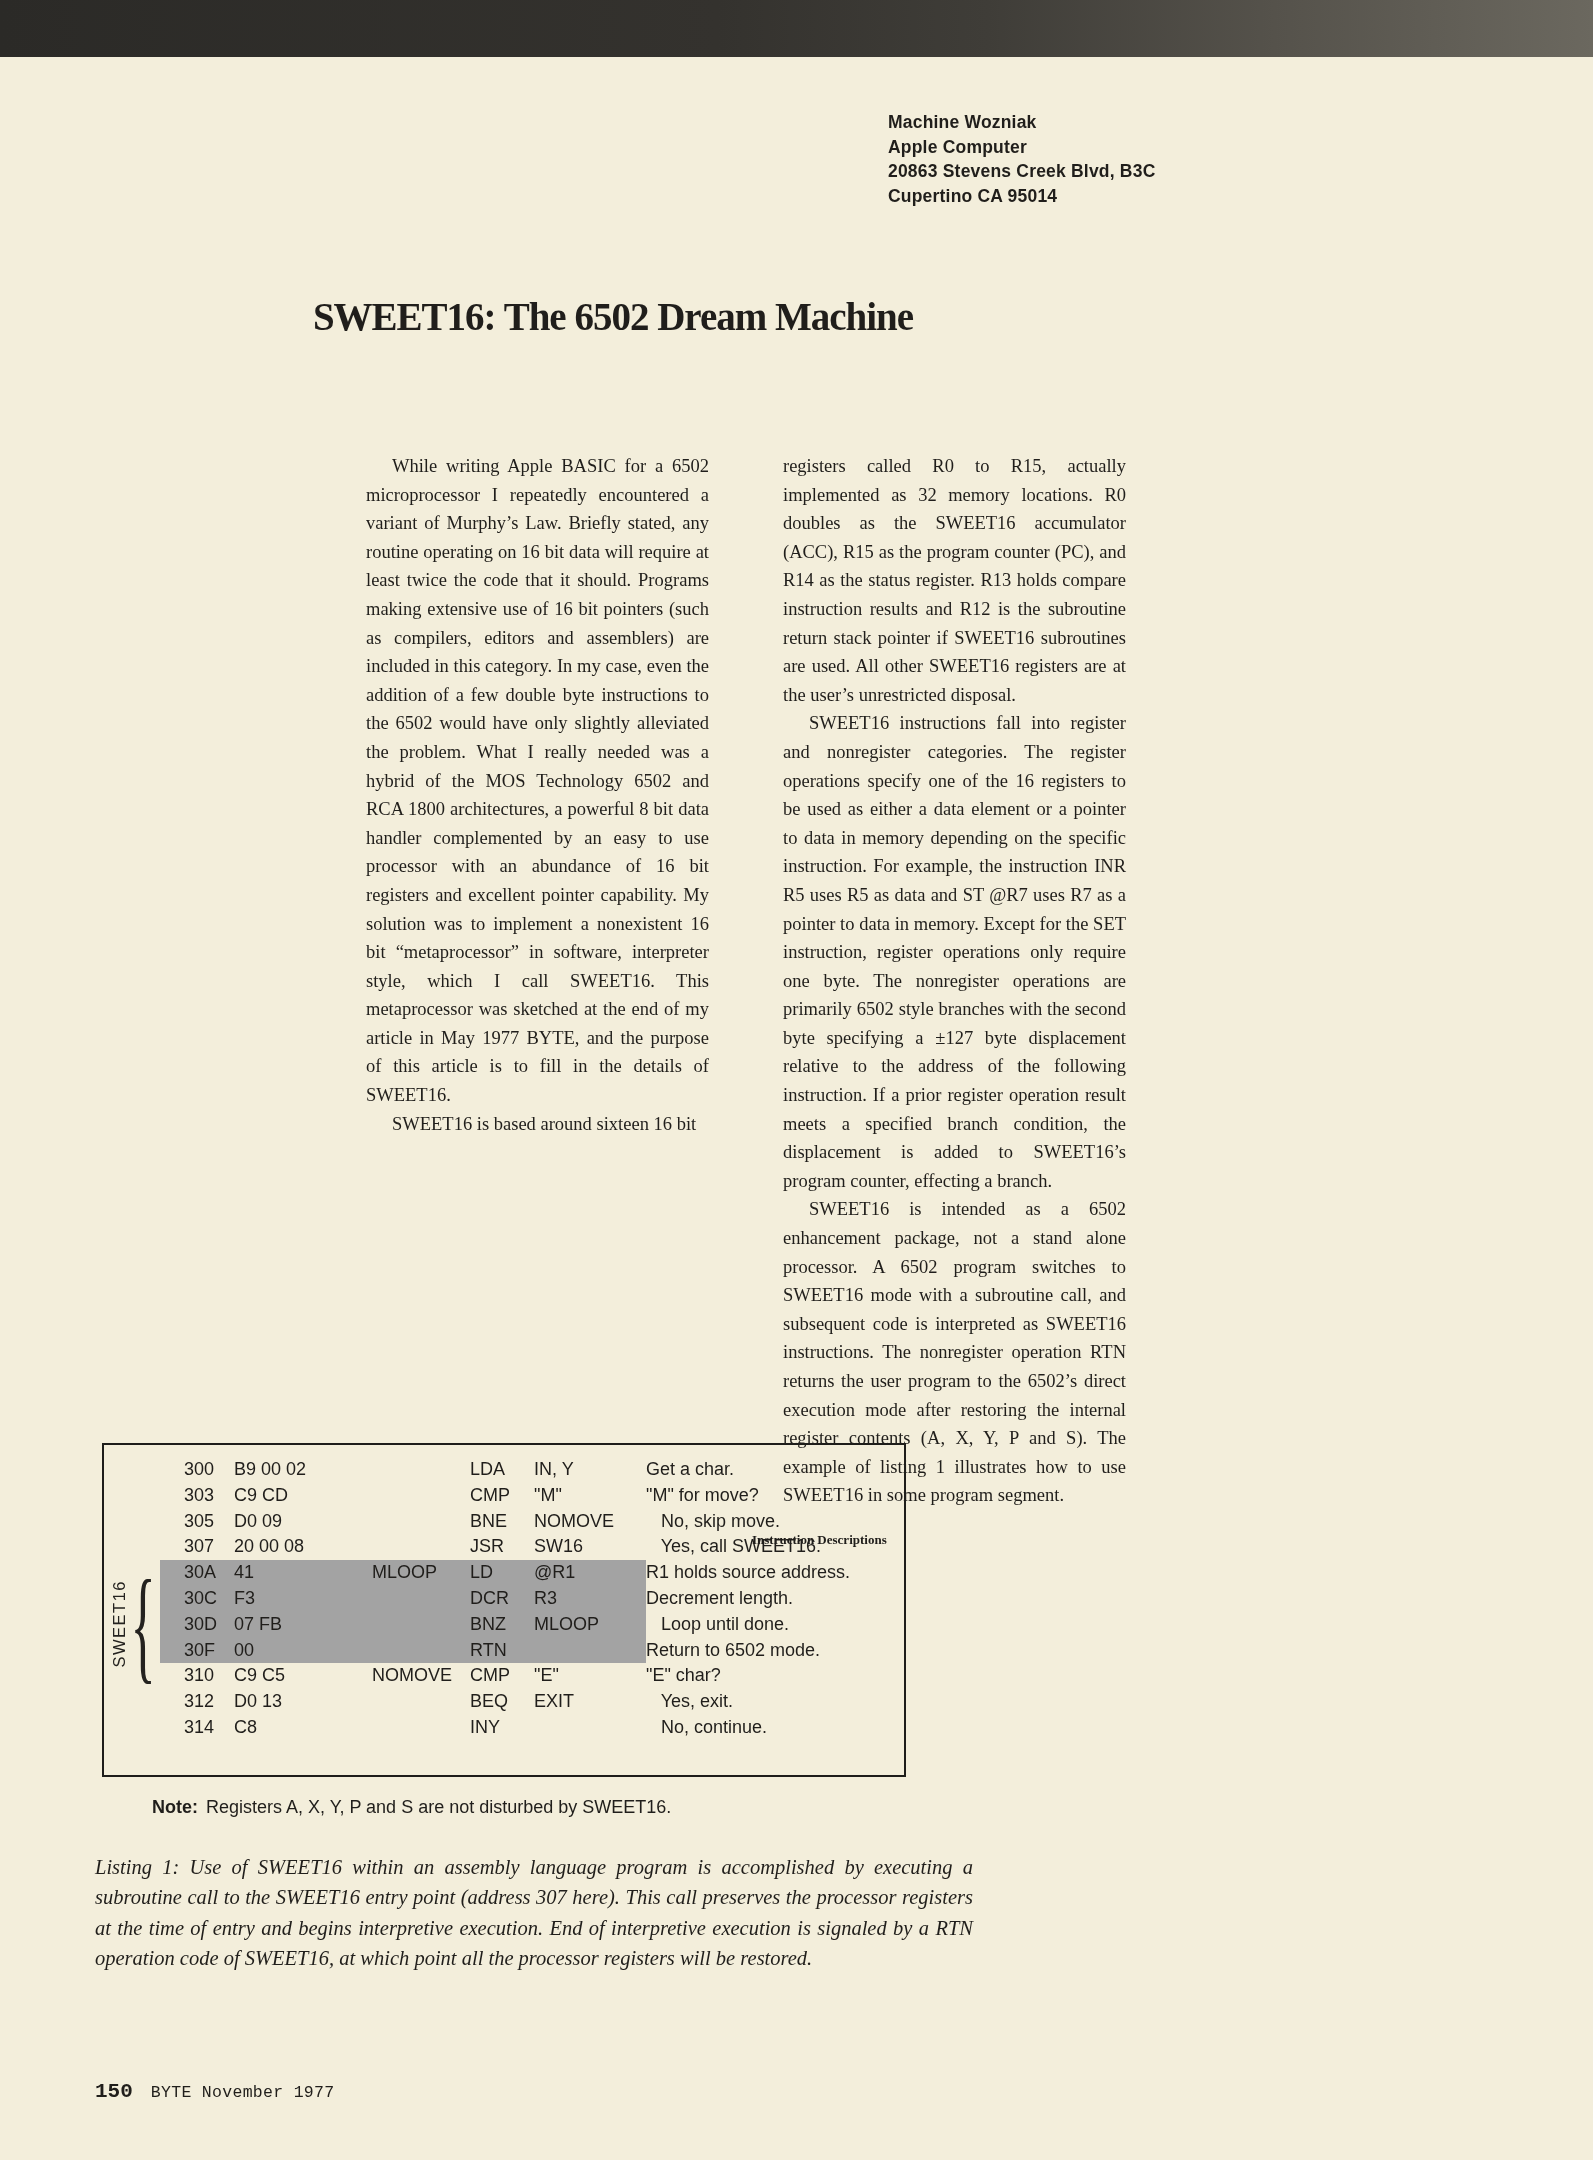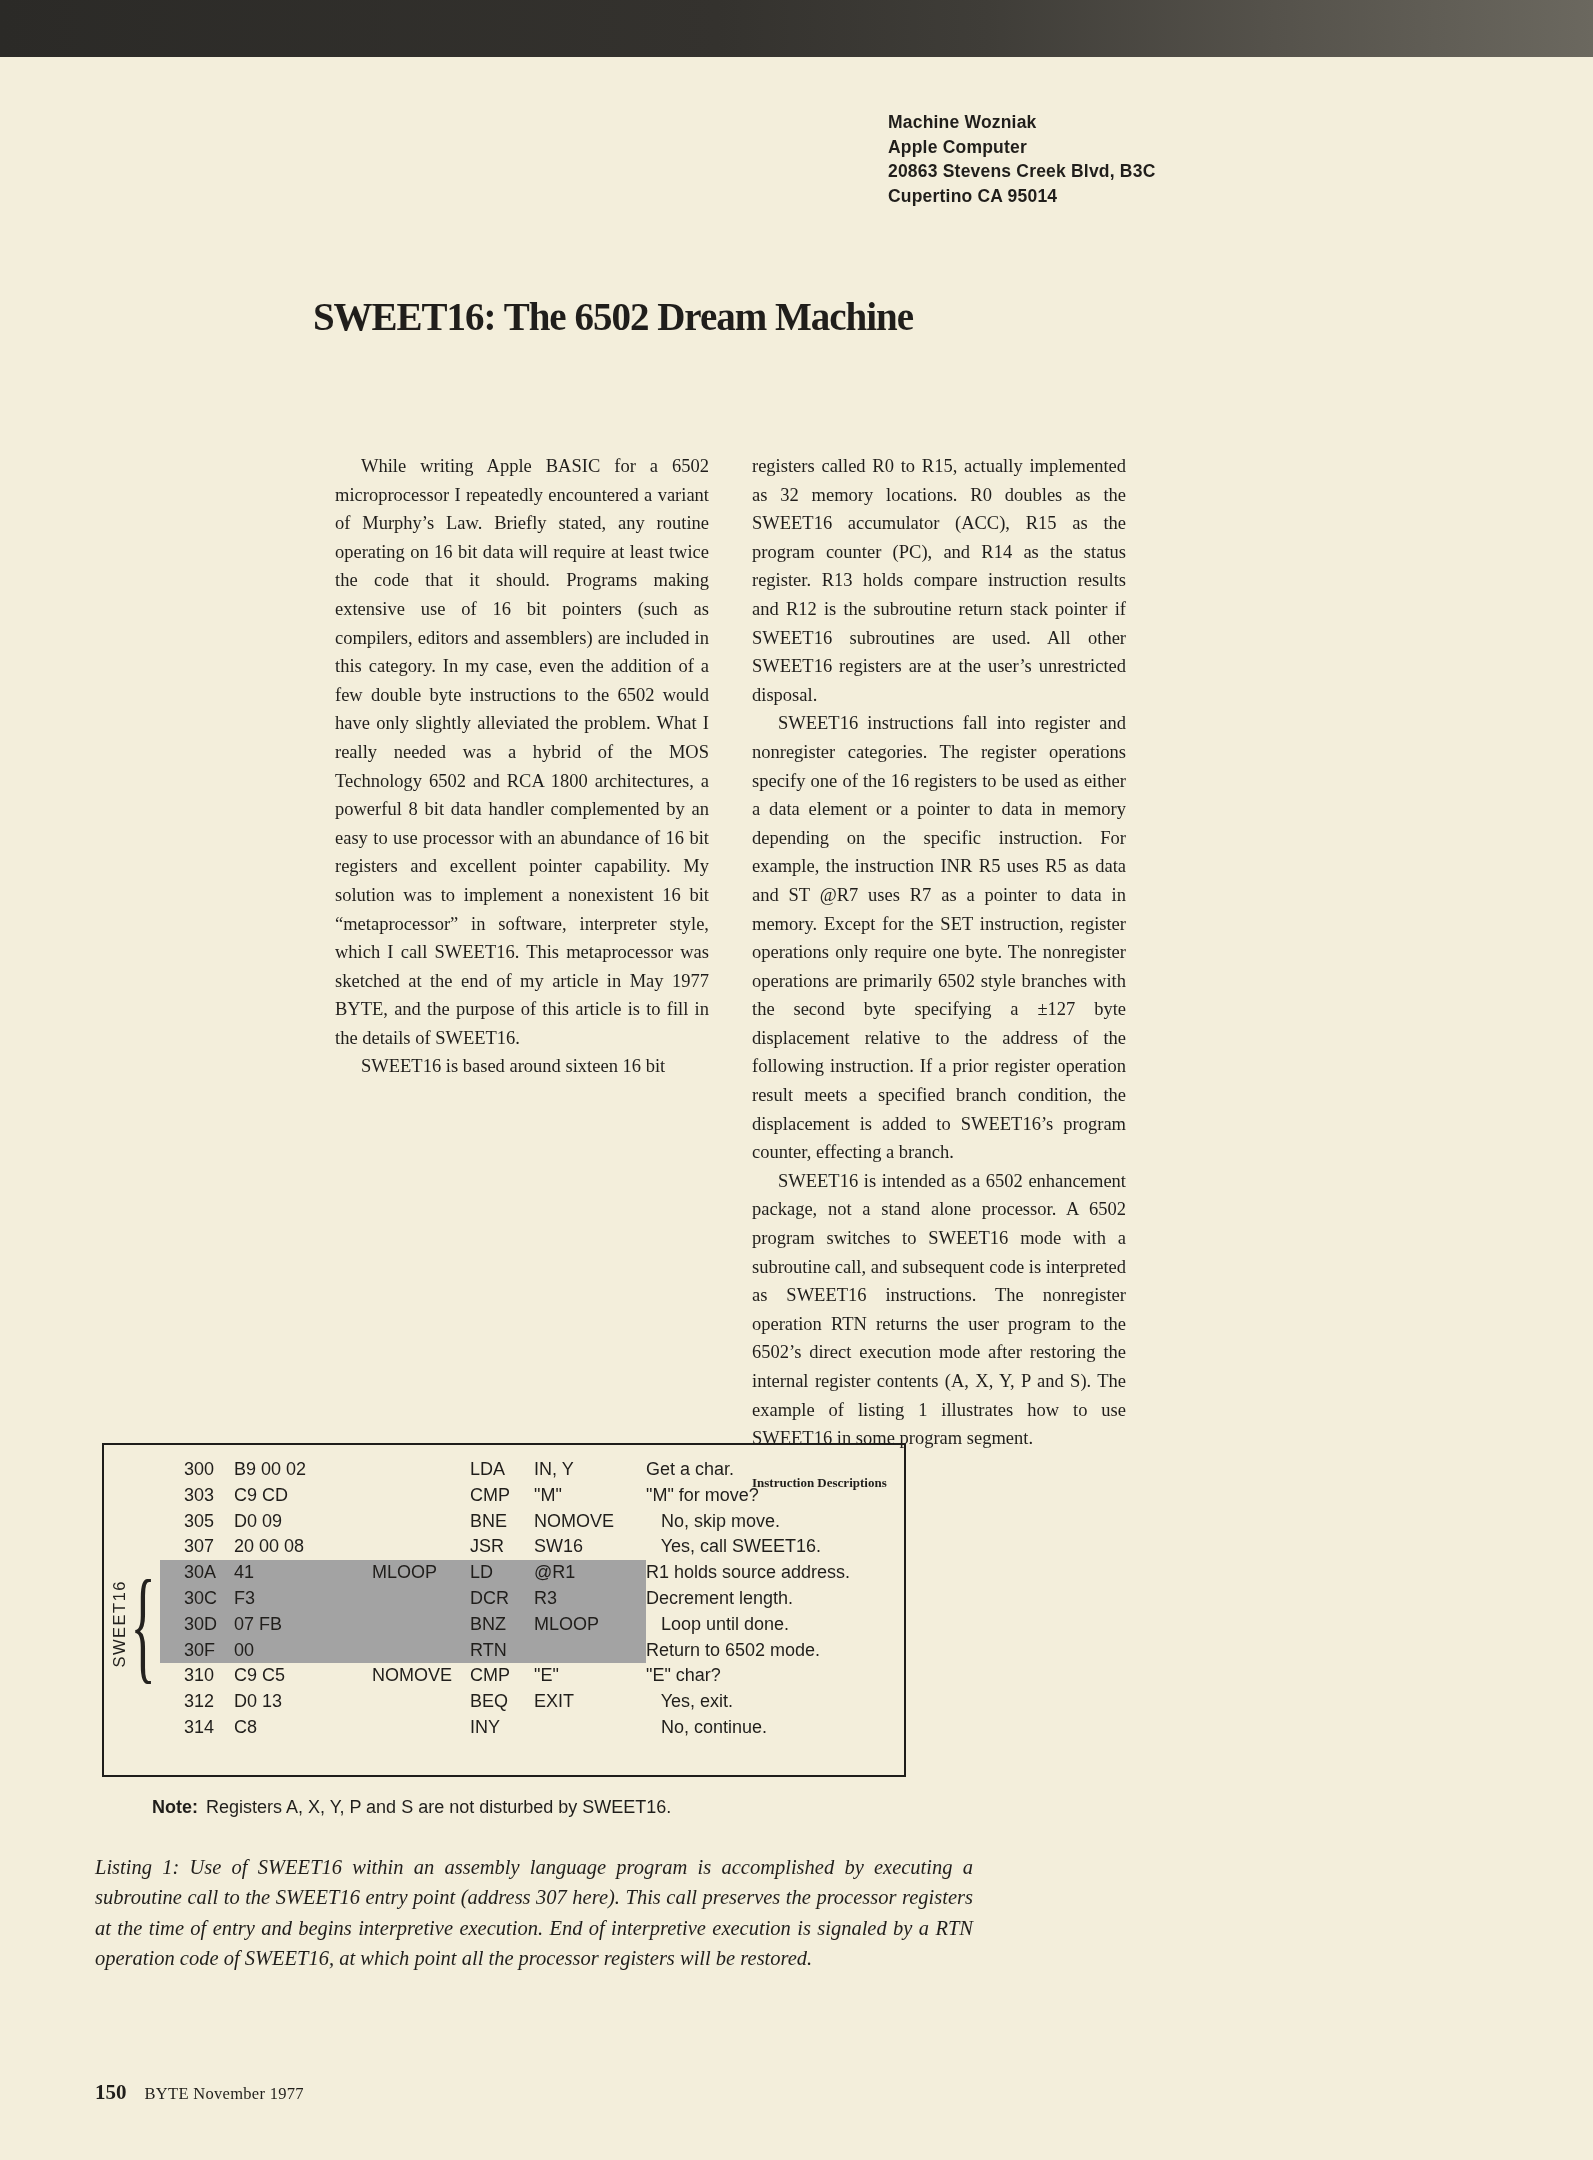--- a/index.html
+++ b/index.html
@@ -30,21 +30,21 @@
     font-weight:bold; font-size:39px; letter-spacing:-1px;
     white-space:nowrap;
   }
 
   .col {
     position:absolute; top:452px; width:374px;
     font-size:18.5px; line-height:28.6px; text-align:justify;
   }
   .col-left  { left:335px; }
   .col-right { left:752px; }
-  .col p { text-indent:26px; }
+  .col p { text-indent:26px;margin-left:31px; }
   .col p.cont { text-indent:0; }
   .col-heading {
     font-weight:bold; font-size:13px; text-indent:0;
     margin-top:16px; margin-bottom:10px; text-align:left;
   }
 
   .listing-box {
     position:absolute; left:102px; top:1443px; width:804px; height:334px;
     border:2px solid #1e1d1a;
   }
@@ -84,21 +84,21 @@
   .note-line .note-label { font-weight:bold; margin-right:8px; }
 
   .caption {
     position:absolute; left:95px; top:1852px; width:878px;
     font-style:italic; font-size:20.5px; line-height:30.4px;
     text-align:justify;
   }
 
   .footer {
     position:absolute; left:95px; top:2080px;
-    font-family:Liberation Serif, serif;
+    font-family:Liberation Mono, monospace;
     display:flex; align-items:baseline;
   }
   .footer .page-number { font-weight:bold; font-size:21px; }
   .footer .magazine { font-size:16.5px; margin-left:18px; letter-spacing:.3px; }
 </style>
 </head>
 <body>
 
 <div class="top-band"></div>
 

